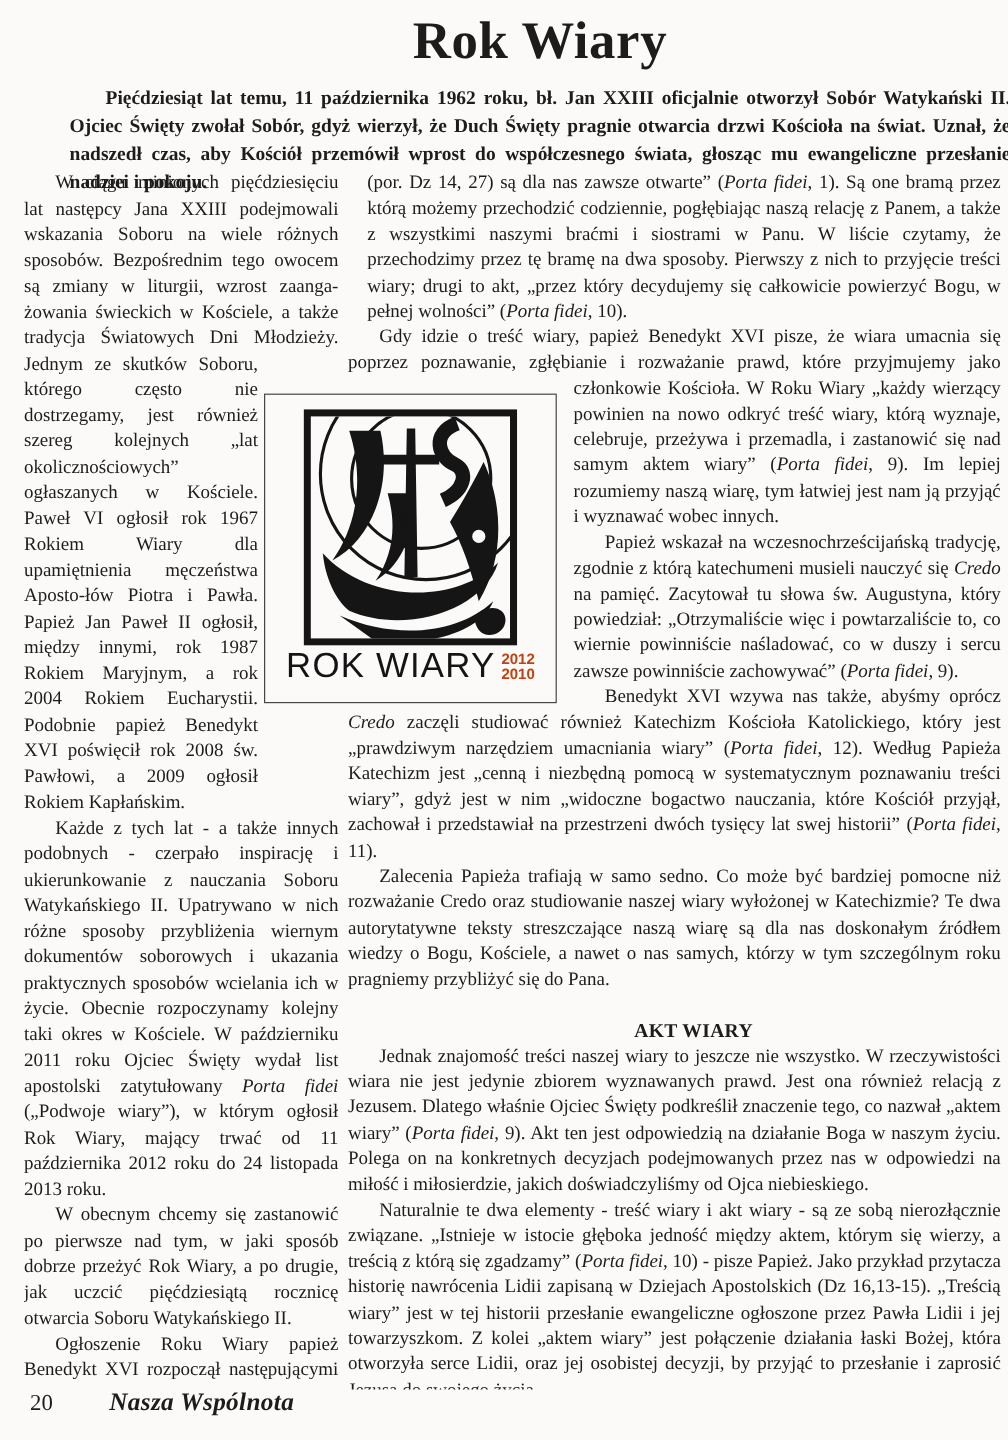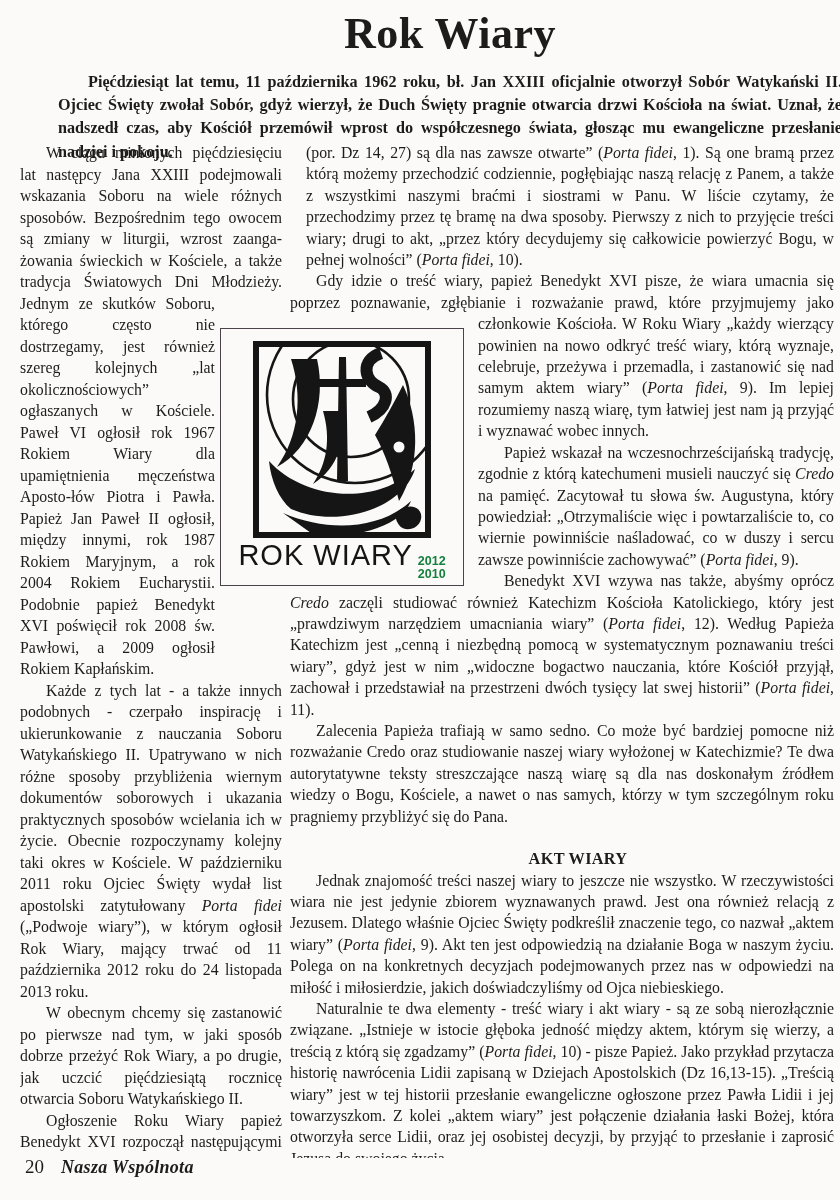--- a/index.html
+++ b/index.html
@@ -46,27 +46,27 @@
     display:flex;flex-direction:column;align-items:center;
     box-sizing:border-box;
   }
   .logo-art{margin-top:12px;width:178px;height:197px;display:block;}
   .logo-caption{display:flex;align-items:flex-start;margin-top:1px;}
   .logo-word{
     font-family:"Liberation Sans",sans-serif;
     font-size:29px;line-height:32px;letter-spacing:1px;color:#151415;
   }
   .logo-years{
-    display:flex;flex-direction:column;margin-left:5px;margin-top:16px;
+    display:flex;flex-direction:column;margin-left:5px;margin-top:4px;
     font-family:"Liberation Sans",sans-serif;font-weight:bold;
-    font-size:12.5px;line-height:12.5px;color:#15803d;
+    font-size:12.5px;line-height:12.5px;color:#c2410c;
   }
-  .footer{position:absolute;left:25px;top:1156px;display:flex;align-items:baseline;}
+  .footer{position:absolute;left:25px;top:1156px;display:flex;align-items:baseline;gap:30px;}
   .pagenum{font-size:19px;}
-  .pub{font-size:18px;font-weight:bold;font-style:italic;margin-left:17px;letter-spacing:.3px;}
+  .pub{font-size:21px;font-weight:bold;font-style:italic;margin-left:17px;letter-spacing:.3px;}
 </style>
 </head>
 <body>
 
 <div class="page">
 
   <h1 class="title">Rok Wiary</h1>
 
   <p class="lead">Pięćdziesiąt lat temu, 11 października 1962 roku, bł. Jan XXIII oficjalnie otworzył Sobór Watykański II. Ojciec Święty zwołał Sobór, gdyż wierzył, że Duch Święty pragnie otwarcia drzwi Kościoła na świat. Uznał, że nadszedł czas, aby Kościół przemówił wprost do współczesnego świata, głosząc mu ewangeliczne przesłanie nadziei i pokoju.</p>
 

